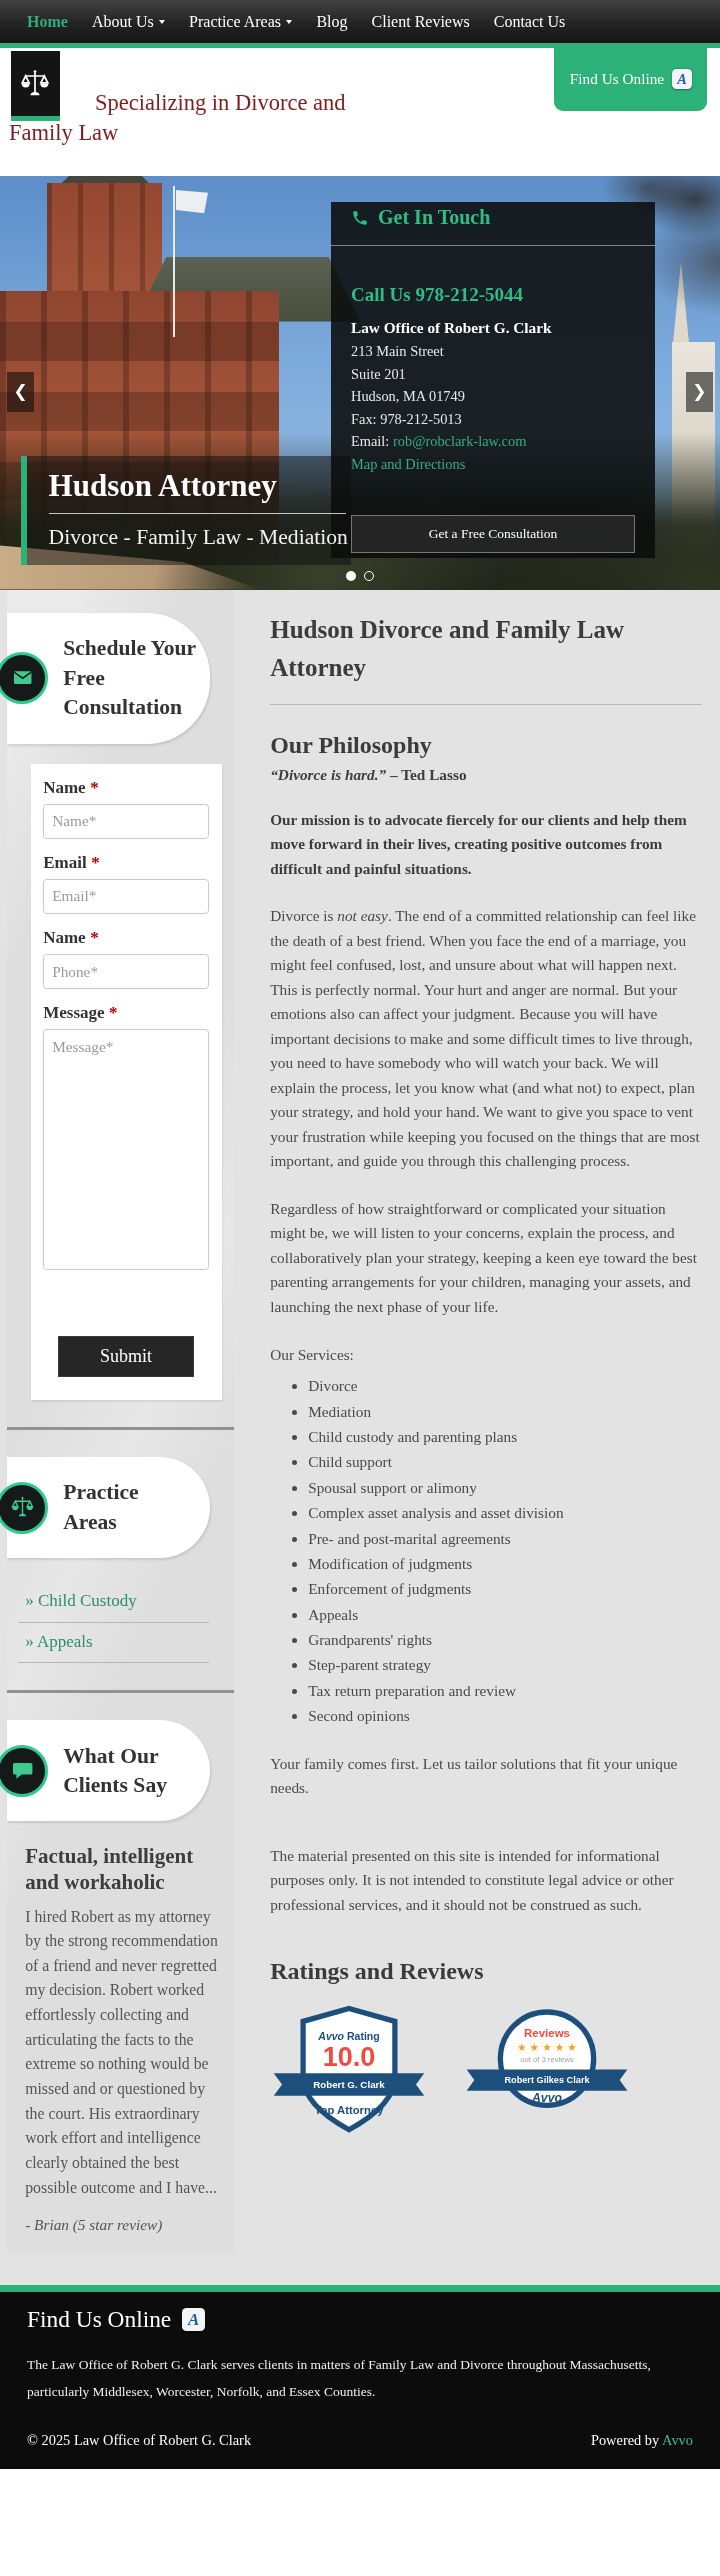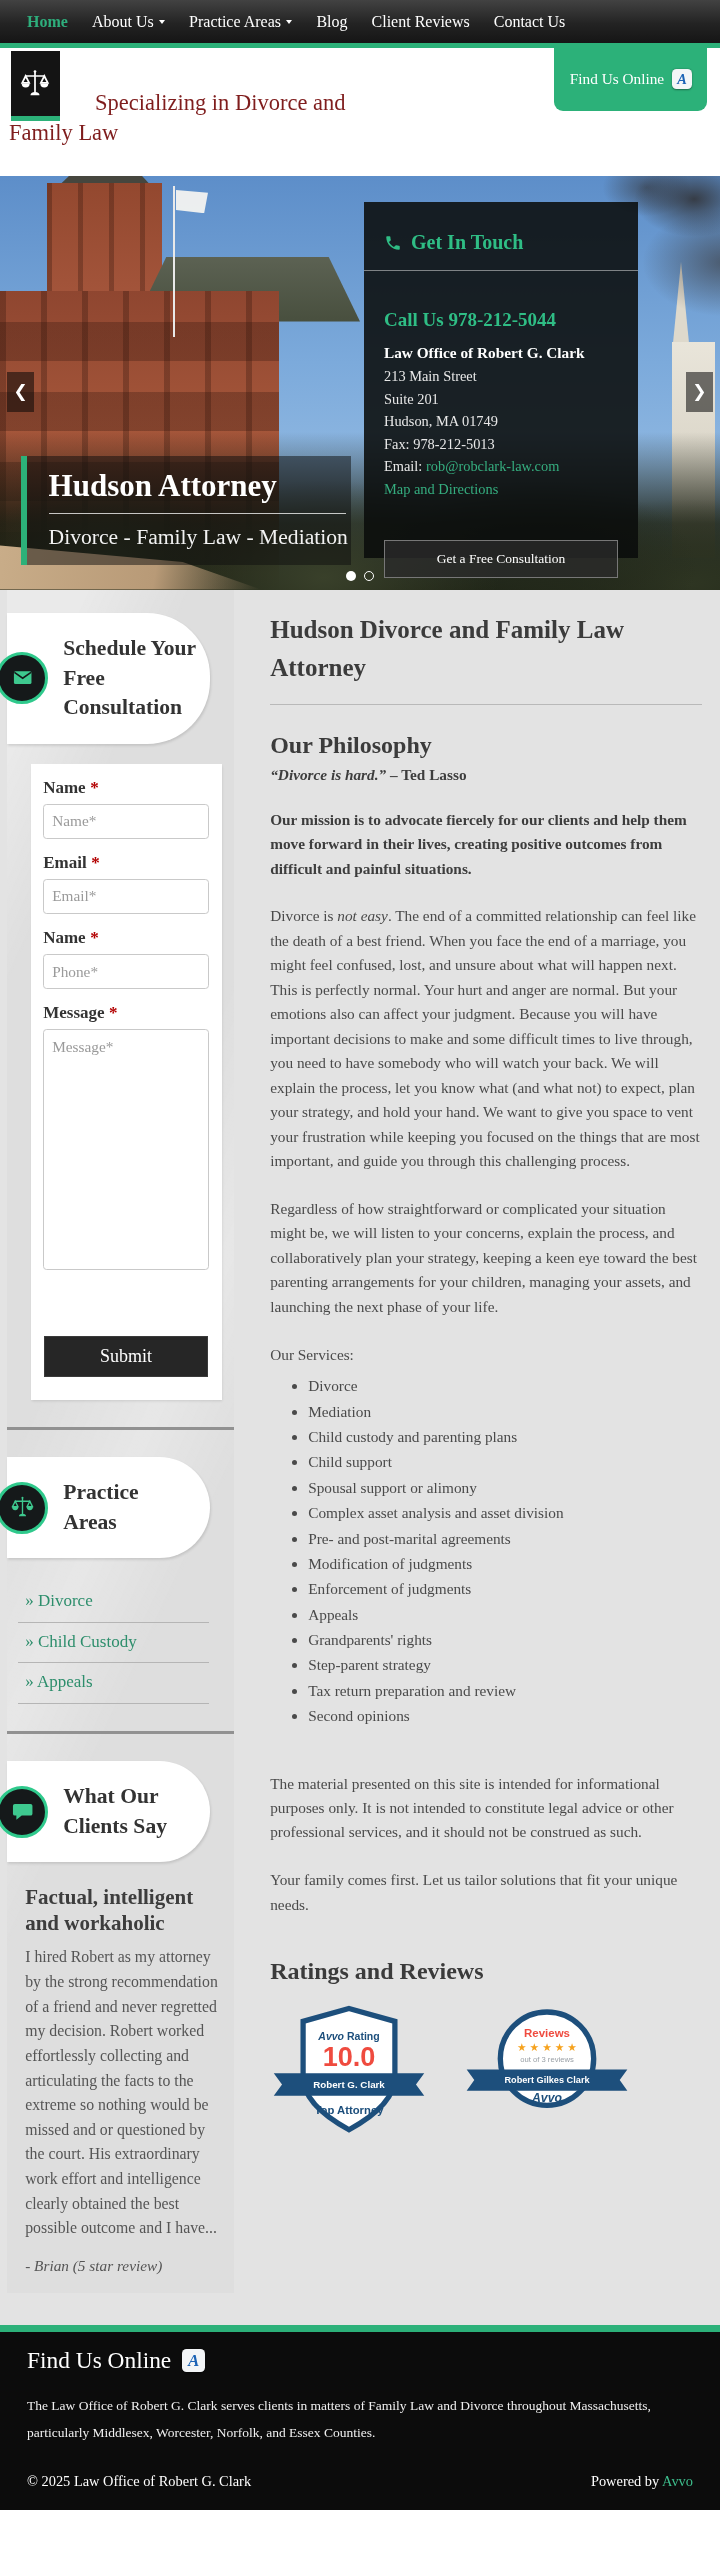--- a/index.html
+++ b/index.html
@@ -91,22 +91,22 @@
       radial-gradient(ellipse 189px 108px at 15% 80%, #2c3320 0%, transparent 70%),
       radial-gradient(ellipse 243px 135px at 45% 92%, #39402a 0%, transparent 72%),
       radial-gradient(ellipse 225px 122px at 75% 85%, #23291b 0%, transparent 70%),
       radial-gradient(ellipse 279px 113px at 96% 96%, #2e3522 0%, transparent 75%),
       linear-gradient(180deg, transparent 0%, rgba(25,30,18,.85) 58%, #1c2114 100%); }
   .path { left:0; bottom:0; width:261px; height:61px;
     background:linear-gradient(100deg,#c9ad89 0%,#b89a77 60%,transparent 100%);
     clip-path:polygon(0 28%,70% 55%,100% 100%,0 100%); }
 
   .gcard {
-    position:absolute; left:364px; top:26px; width:274px; bottom:31.5px;
-    background:rgba(10,13,11,.88); padding:26px 20px 16px; color:#e8e8e8;
+    position:absolute; left:331px; top:26px; width:324px; bottom:31.5px;
+    background:rgba(10,13,11,.88); padding:1px 20px 16px; color:#e8e8e8;
   }
   .gcard-title { margin:3.6px 0 0; color:#2fbd85; font-size:20px; font-weight:bold;
     display:flex; align-items:center; gap:9px; }
   .gcard-rule { border:0; border-top:0.9px solid rgba(255,255,255,.45); margin:16px -20px 38px; }
   .gcard-call { margin:0 0 12.6px; color:#2fbd85; font-size:19px; font-weight:bold; }
   .gcard-firm { margin:0 0 3.6px; color:#fff; font-size:15.3px; font-weight:bold; }
   .gcard-line { margin:0; font-size:14.4px; line-height:22.5px; }
   .gcard a { color:#35ad7f; }
   .gcard-cta {
     display:block; width:100%; margin-top:40px; padding:10px 0;
@@ -160,21 +160,21 @@
     width:100%; margin:6.3px 0 14.4px; padding:7.2px 8px;
     border:0.9px solid #c9c9c9; border-radius:3.6px; background:#fff;
     font-family:inherit; font-size:15.3px; color:#444;
   }
   .f-input::placeholder, .f-textarea::placeholder { color:#9a9a9a; }
   .f-textarea { height:241px; resize:none; }
   .dark-btn {
     display:block; background:#262626; color:#fff; border:0.9px solid #3a3a3a;
     font-family:inherit; cursor:pointer; text-align:center;
   }
-  .submit-btn { width:164px; margin:47px auto 0; padding:9px 0; font-size:18px; }
+  .submit-btn { width:136px; margin:47px auto 0; padding:9px 0; font-size:18px; }
   .w-divider { height:2.7px; background:#919191; margin:27px 0; }
   .pa-links { margin:23.4px 0 0 10.8px; }
   .pa-link {
     display:block; padding:9px 0 10.8px 7.2px; font-size:17px; color:#2d8e6c;
     border-bottom:0.9px solid #b5b5b5; width:191px; cursor:pointer;
   }
   .review { margin:21.6px 0 0 18px; width:193px; }
   .review h3 { margin:0 0 9px; font-size:21px; color:#3d3d3d; line-height:1.25; }
   .review p { margin:0; font-size:15.8px; color:#555; line-height:1.56; }
   .review .attrib { margin-top:12.6px; font-style:italic; font-size:15.3px; }
@@ -338,21 +338,20 @@
             <path d="M19 6l-2.6 5.2h5.2z"></path>
           <path d="M2 11.6a3 3 0 0 0 6 0z" fill="currentColor" stroke="none"></path>
           <path d="M16 11.6a3 3 0 0 0 6 0z" fill="currentColor" stroke="none"></path>
           <path d="M12 18c-2.3 0-3.4 1.1-3.4 2.4h6.8C15.4 19.1 14.3 18 12 18z" fill="currentColor" stroke="none"></path>
         </svg>
       </span>
       <span>Practice Areas</span>
     </div>
 
     <div class="pa-links">
-      <a href="#" class="pa-link"><span>»</span> <span>Divorce</span></a>
       <a href="#" class="pa-link"><span>»</span> <span>Child Custody</span></a>
       <a href="#" class="pa-link"><span>»</span> <span>Appeals</span></a>
     </div>
 
     <div class="w-divider"></div>
 
     <div class="pill">
       <span class="icon-circle">
         <svg width="23.4" height="23.4" viewBox="0 0 24 24">
           <path d="M4 4h16a2 2 0 0 1 2 2v8a2 2 0 0 1-2 2h-9l-5.5 4.2V16H4a2 2 0 0 1-2-2V6a2 2 0 0 1 2-2z" fill="#3ec98f"></path>
@@ -392,23 +391,23 @@
       <li>Pre- and post-marital agreements</li>
       <li>Modification of judgments</li>
       <li>Enforcement of judgments</li>
       <li>Appeals</li>
       <li>Grandparents' rights</li>
       <li>Step-parent strategy</li>
       <li>Tax return preparation and review</li>
       <li>Second opinions</li>
     </ul>
 
+    <p class="body-p">Your family comes first. Let us tailor solutions that fit your unique needs.</p>
+
     <p class="body-p disclaimer">The material presented on this site is intended for informational purposes only. It is not intended to constitute legal advice or other professional services, and it should not be construed as such.</p>
-
-    <p class="body-p">Your family comes first. Let us tailor solutions that fit your unique needs.</p>
 
     <h2 class="ratings-h">Ratings and Reviews</h2>
 
     <div class="badges">
 
       <svg class="badge-svg" width="158" height="129" viewBox="-30 0 210 170">
         <path d="M75 4 L136 21 V95 C136 122 110 146 75 165 C40 146 14 122 14 95 V21 Z" fill="#ffffff" stroke="#1d4f7c" stroke-width="7"></path>
         <text x="75" y="46" text-anchor="middle" font-size="14" fill="#1d4f7c" font-weight="bold"><tspan font-style="italic">Avvo</tspan><tspan> Rating</tspan></text>
         <text x="75" y="80" text-anchor="middle" font-size="36" fill="#ef4b3f" font-weight="bold">10.0</text>
         <polygon points="-25,90 175,90 164,105 175,120 -25,120 -14,105" fill="#1d4f7c"></polygon>

